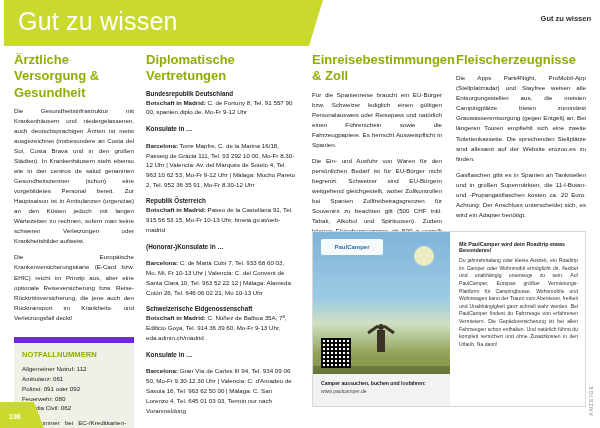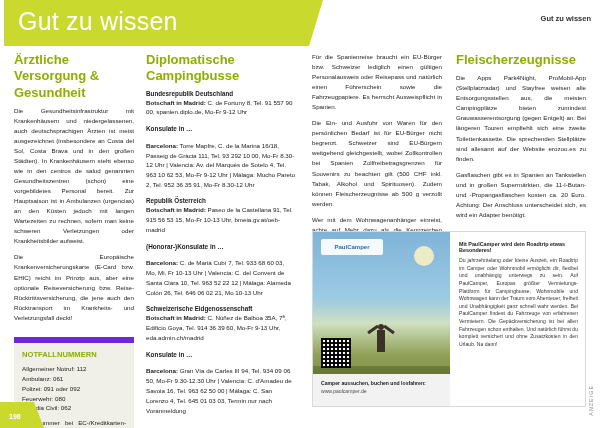--- a/index.html
+++ b/index.html
@@ -150,21 +150,21 @@
     <p style="white-space:pre-line">Allgemeiner Notruf: 112
 Ambulanz: 061
 Polizei: 091 oder 092
 Feuerwehr: 080
 Guardia Civil: 062</p>
     <p class="gap">Sperrnummer bei EC-/Kreditkarten- oder Handyverlust: +49 116 116, bitte halte deine Kreditkartennummer, IBAN/BIC bzw. Handynummer bereit.</p>
   </div>
 </div>
 
 <div class="col col2">
-  <h2 class="sec">Diplomatische Campingbusse</h2>
+  <h2 class="sec">Diplomatische Vertretungen</h2>
 
   <div>
     <div class="sub">Bundesrepublik Deutschland</div>
     <div class="entry">
       <p class="lines"><span style="font-weight:bold">Botschaft in Madrid:</span>
         <span>C. de Fortuny 8, Tel. 91 557 90 00, spanien.diplo.de, Mo-Fr 9-12 Uhr</span></p>
     </div>
     <div class="entry">
       <p class="name">Konsulate in …</p>
     </div>
@@ -199,20 +199,21 @@
       <p class="name">Konsulate in …</p>
     </div>
     <div class="entry">
       <p class="lines"><span style="font-weight:bold">Barcelona:</span>
         <span>Gran Vía de Carles III 94, Tel. 934 09 06 50, Mo-Fr 9.30-12.30 Uhr | Valencia: C. d'Amadeu de Savoia 16, Tel. 963 62 50 00 | Málaga: C. San Lorenzo 4, Tel. 645 01 03 03, Termin nur nach Voranmeldung</span></p>
     </div>
   </div>
 </div>
 
 <div class="col col3">
+  <h2 class="sec">Einreisebestimmungen &amp; Zoll</h2>
   <p class="body">Für die Spanienreise braucht ein EU-Bürger bzw. Schweizer lediglich einen gültigen Personalausweis oder Reisepass und natürlich einen Führerschein sowie die Fahrzeugpapiere. Es herrscht Ausweispflicht in Spanien.</p>
   <p class="body">Die Ein- und Ausfuhr von Waren für den persönlichen Bedarf ist für EU-Bürger nicht begrenzt. Schweizer sind EU-Bürgern weitgehend gleichgestellt, wobei Zollkontrollen bei Spanien Zollfreibetragsgrenzen für Souvenirs zu beachten gilt (500 CHF inkl. Tabak, Alkohol und Spirituosen). Zudem können Fleischerzeugnisse ab 500 g verzollt werden.</p>
   <p class="body">Wer mit dem Wohnwagenanhänger einreist, achte auf Mehr dazu als die Kennzeichen haben wie am Zugfahrzeug. Wer Fahrradträger am Heck oder Dach befestigt, beachte zusätzlich ein Warnschild. Am Heck darf der Träger nicht weiter als 15 Prozent der Gesamtlänge ausmachen.</p>
 </div>
 
 <div class="col col4">
   <h2 class="sec">Fleischerzeugnisse</h2>
   <p class="body">Die Apps Park4Night, ProMobil-App (Stellplatzradar) und Stayfree weisen alle Entsorgungsstellen aus, die meisten Campingplätze bieten zumindest Grauwasserentsorgung (gegen Entgelt) an. Bei längeren Touren empfiehlt sich eine zweite Toilettenkassette. Die sprechenden Stellplätze sind allesamt auf der Website erozoo.es zu finden.</p>
   <p class="body">Gasflaschen gibt es in Spanien an Tankstellen und in großen Supermärkten, die 11-l-Butan- und -Propangasflaschen kosten ca. 20 Euro. Achtung: Der Anschluss unterscheidet sich, es wird ein Adapter benötigt.</p>
 </div>

